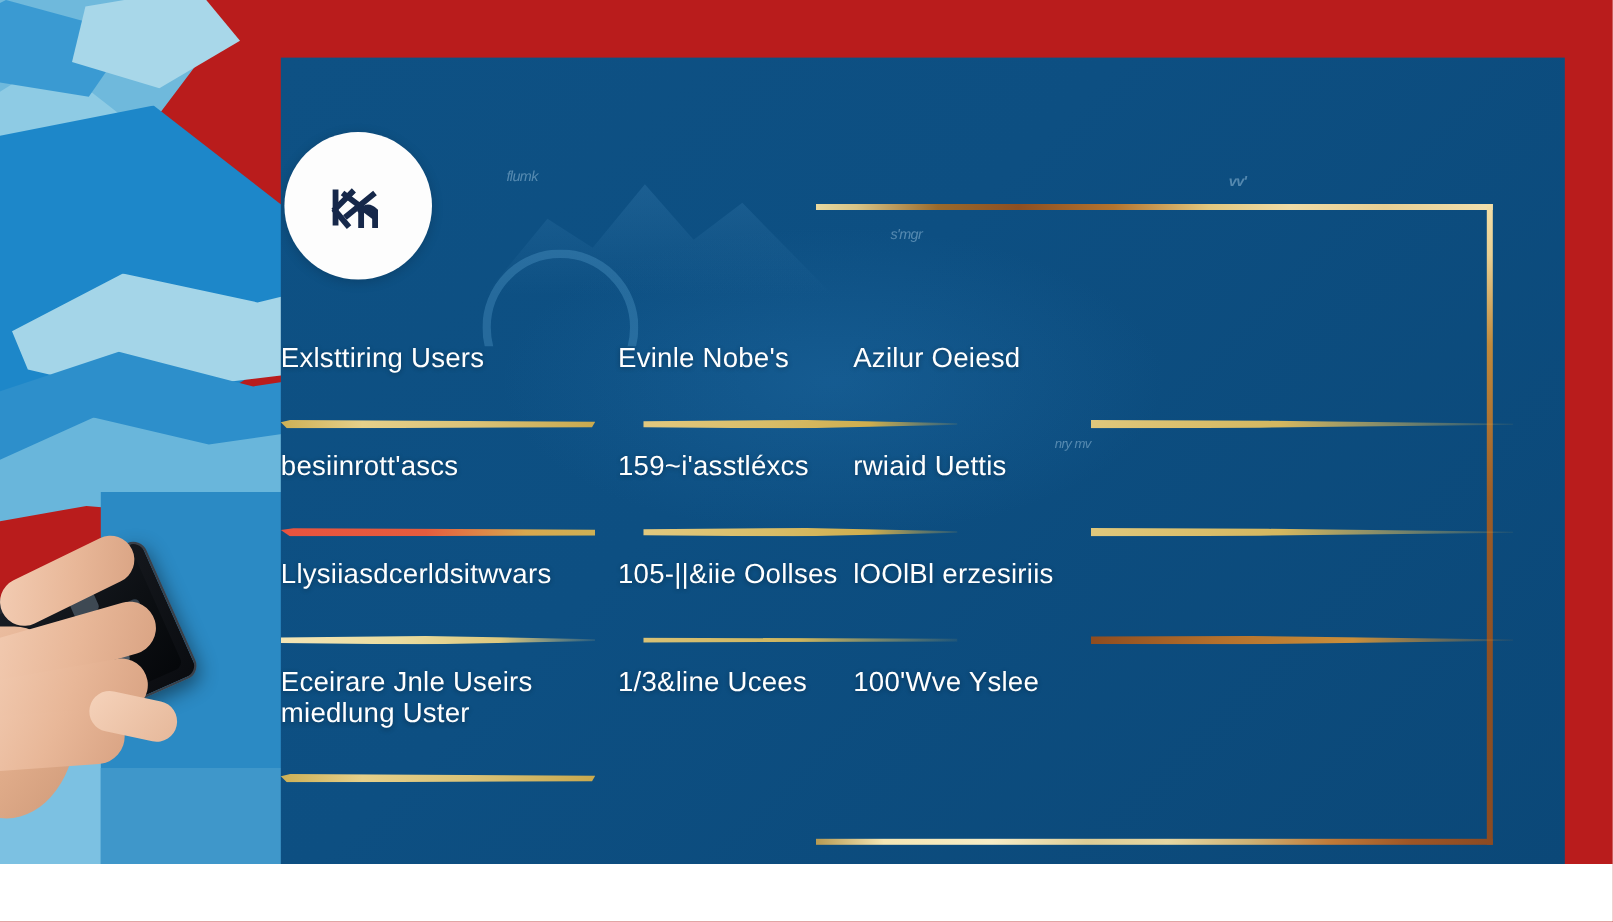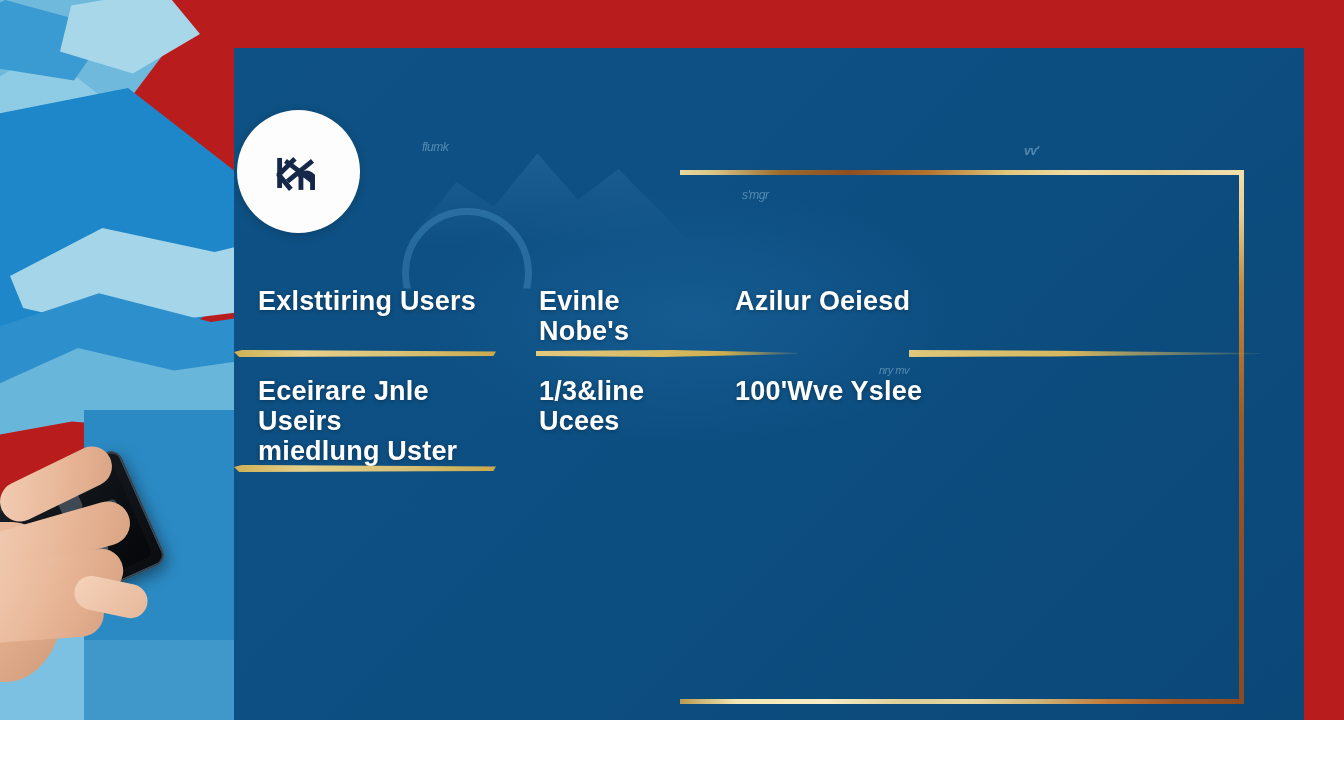--- a/index.html
+++ b/index.html
@@ -255,27 +255,26 @@
   .row { position: relative; height: 90px; }
   .row.tall { height: 100px; }
 
   .cells {
     position: absolute; left: 0; top: 0; width: 100%;
     display: block;
   }
   .cell {
     position: absolute;
     color: #ffffff;
-    font-size: 27px;
-    font-weight: bold;
+    font-size: 23px;
+    font-weight: normal;
     letter-spacing: 0.2px;
     white-space: pre-line;
     line-height: 1.12;
     text-shadow: 0 1px 4px rgba(0,0,0,0.32);
-    padding-left: 24px;
   }
   .cell.c0 { left: 0px;   width: 280px; }
   .cell.c1 { left: 281px; width: 200px; }
   .cell.c2 { left: 477px; width: 230px; }
 
   
   .divider { position: absolute; left: 0; top: 60px; width: 1030px; height: 14px; }
   .row.tall .divider { top: 85px; }
   .seg { position: absolute; top: 4px; height: 7px; }
 
@@ -375,21 +374,45 @@
             <div class="cell c1">Evinle Nobe's</div>
             <div class="cell c2">Azilur Oeiesd</div>
           </div>
           <div class="divider">
             <div class="seg a gold-flat"></div>
             <div class="seg b gold-taper"></div>
             <div class="seg c gold-spear"></div>
           </div>
         </div>
 
-
+        <div class="row">
+          <div class="cells">
+            <div class="cell c0">besiinrott'ascs</div>
+            <div class="cell c1">159~i'asstléxcs</div>
+            <div class="cell c2">rwiaid Uettis</div>
+          </div>
+          <div class="divider">
+            <div class="seg a red-tip"></div>
+            <div class="seg b gold-taper"></div>
+            <div class="seg c gold-spear"></div>
+          </div>
+        </div>
+
+        <div class="row">
+          <div class="cells">
+            <div class="cell c0">Llysiiasdcerldsitwvars</div>
+            <div class="cell c1">105-||&amp;iie Oollses</div>
+            <div class="cell c2">lOOlBl erzesiriis</div>
+          </div>
+          <div class="divider">
+            <div class="seg a pale-gold"></div>
+            <div class="seg b thin-gold"></div>
+            <div class="seg c copper"></div>
+          </div>
+        </div>
 
         <div class="row tall">
           <div class="cells">
             <div class="cell c0">Eceirare Jnle Useirs
 miedlung Uster</div>
             <div class="cell c1">1/3&amp;line Ucees</div>
             <div class="cell c2">100'Wve Yslee</div>
           </div>
           <div class="divider">
             <div class="seg a gold-flat"></div>

